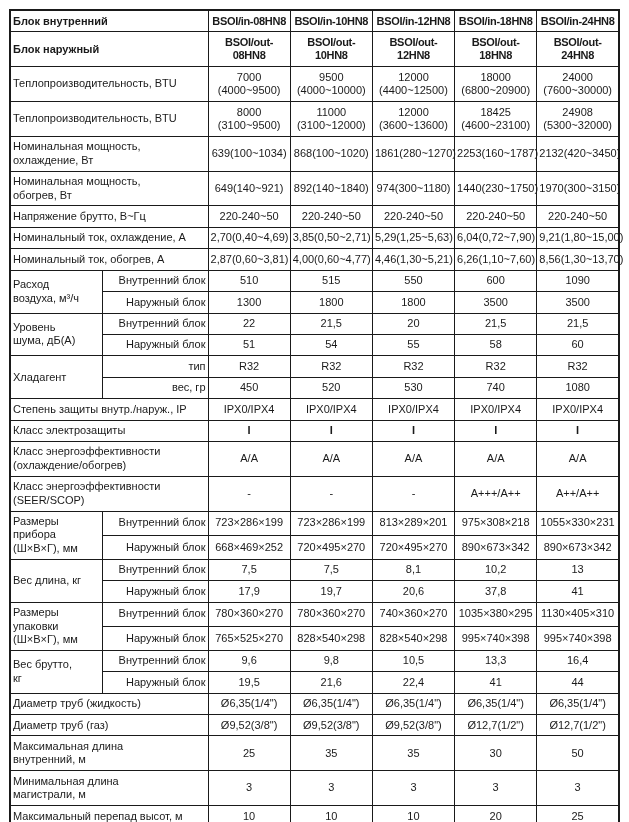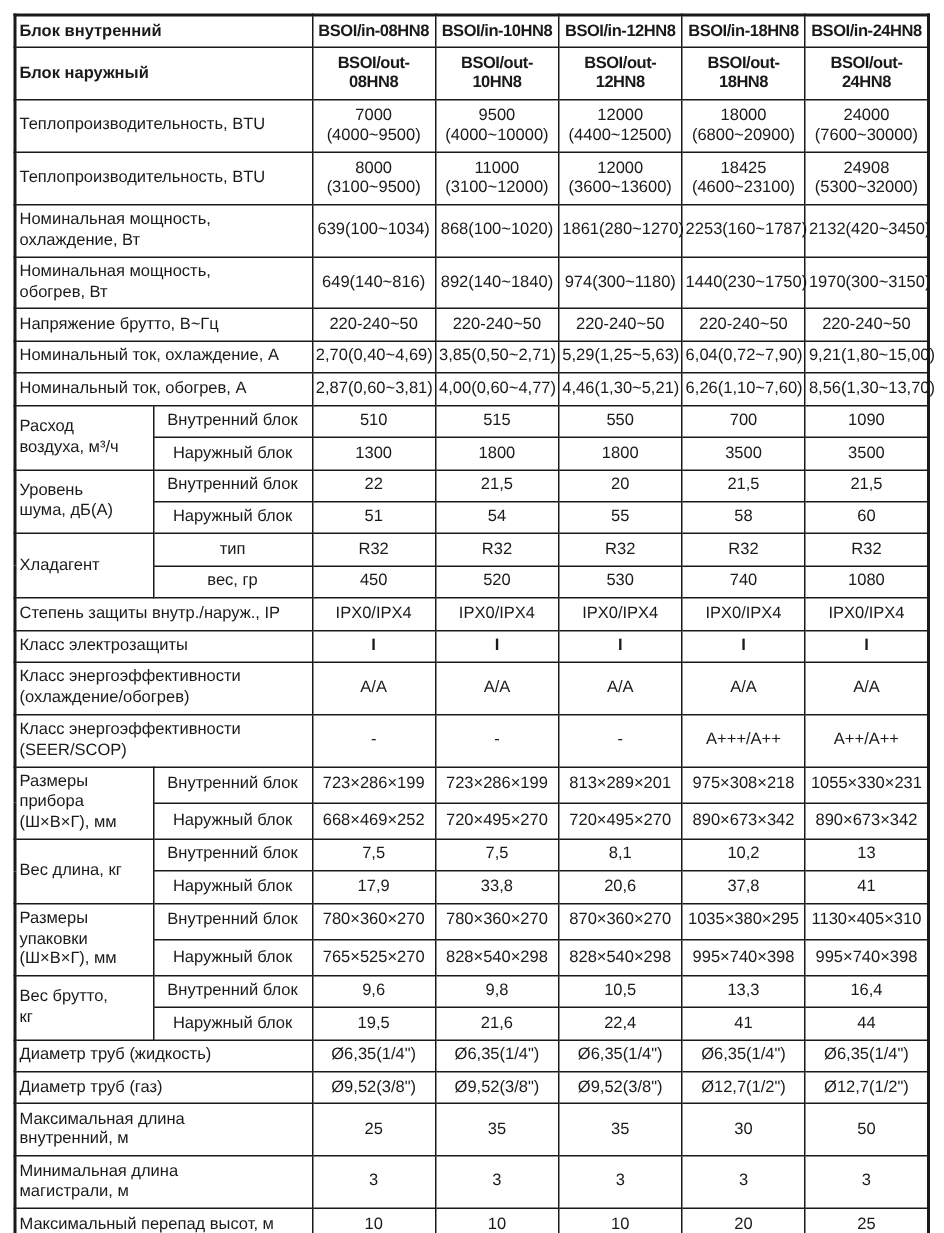--- a/index.html
+++ b/index.html
@@ -29,21 +29,21 @@
     vertical-align:middle;
     overflow:visible;
   }
   td.label {
     text-align:left;
     padding-left:7px;
     padding-right:3px;
     white-space:pre-line;
   }
   td.sublabel {
-    text-align:center;
+    text-align:right;
     padding-left:7px;
     padding-right:3px;
     white-space:nowrap;
   }
   td.val {
     text-align:center;
     white-space:pre-line;
   }
   .bold { font-weight:bold; }
   .tight { font-size:10.4px; letter-spacing:-0.3px; padding-left:0; padding-right:0; }
@@ -110,21 +110,21 @@
 охлаждение, Вт</td>
           <td class="val">639(100~1034)</td>
           <td class="val">868(100~1020)</td>
           <td class="val">1861(280~1270)</td>
           <td class="val">2253(160~1787)</td>
           <td class="val">2132(420~3450)</td>
         </tr>
         <tr>
           <td class="label" colspan="2">Номинальная мощность,
 обогрев, Вт</td>
-          <td class="val">649(140~816)</td>
+          <td class="val">649(140~921)</td>
           <td class="val">892(140~1840)</td>
           <td class="val">974(300~1180)</td>
           <td class="val">1440(230~1750)</td>
           <td class="val">1970(300~3150)</td>
         </tr>
         <tr>
           <td class="label" colspan="2">Напряжение брутто, В~Гц</td>
           <td class="val">220-240~50</td>
           <td class="val">220-240~50</td>
           <td class="val">220-240~50</td>
@@ -147,21 +147,21 @@
           <td class="val">6,26(1,10~7,60)</td>
           <td class="val">8,56(1,30~13,70)</td>
         </tr>
         <tr>
           <td class="label" rowspan="2">Расход
 воздуха, м³/ч</td>
           <td class="sublabel">Внутренний блок</td>
           <td class="val">510</td>
           <td class="val">515</td>
           <td class="val">550</td>
-          <td class="val">700</td>
+          <td class="val">600</td>
           <td class="val">1090</td>
         </tr>
         <tr>
           <td class="sublabel">Наружный блок</td>
           <td class="val">1300</td>
           <td class="val">1800</td>
           <td class="val">1800</td>
           <td class="val">3500</td>
           <td class="val">3500</td>
         </tr>
@@ -258,33 +258,33 @@
           <td class="sublabel">Внутренний блок</td>
           <td class="val">7,5</td>
           <td class="val">7,5</td>
           <td class="val">8,1</td>
           <td class="val">10,2</td>
           <td class="val">13</td>
         </tr>
         <tr>
           <td class="sublabel">Наружный блок</td>
           <td class="val">17,9</td>
-          <td class="val">33,8</td>
+          <td class="val">19,7</td>
           <td class="val">20,6</td>
           <td class="val">37,8</td>
           <td class="val">41</td>
         </tr>
         <tr>
           <td class="label" rowspan="2">Размеры
 упаковки
 (Ш×В×Г), мм</td>
           <td class="sublabel">Внутренний блок</td>
           <td class="val">780×360×270</td>
           <td class="val">780×360×270</td>
-          <td class="val">870×360×270</td>
+          <td class="val">740×360×270</td>
           <td class="val">1035×380×295</td>
           <td class="val">1130×405×310</td>
         </tr>
         <tr>
           <td class="sublabel">Наружный блок</td>
           <td class="val">765×525×270</td>
           <td class="val">828×540×298</td>
           <td class="val">828×540×298</td>
           <td class="val">995×740×398</td>
           <td class="val">995×740×398</td>

